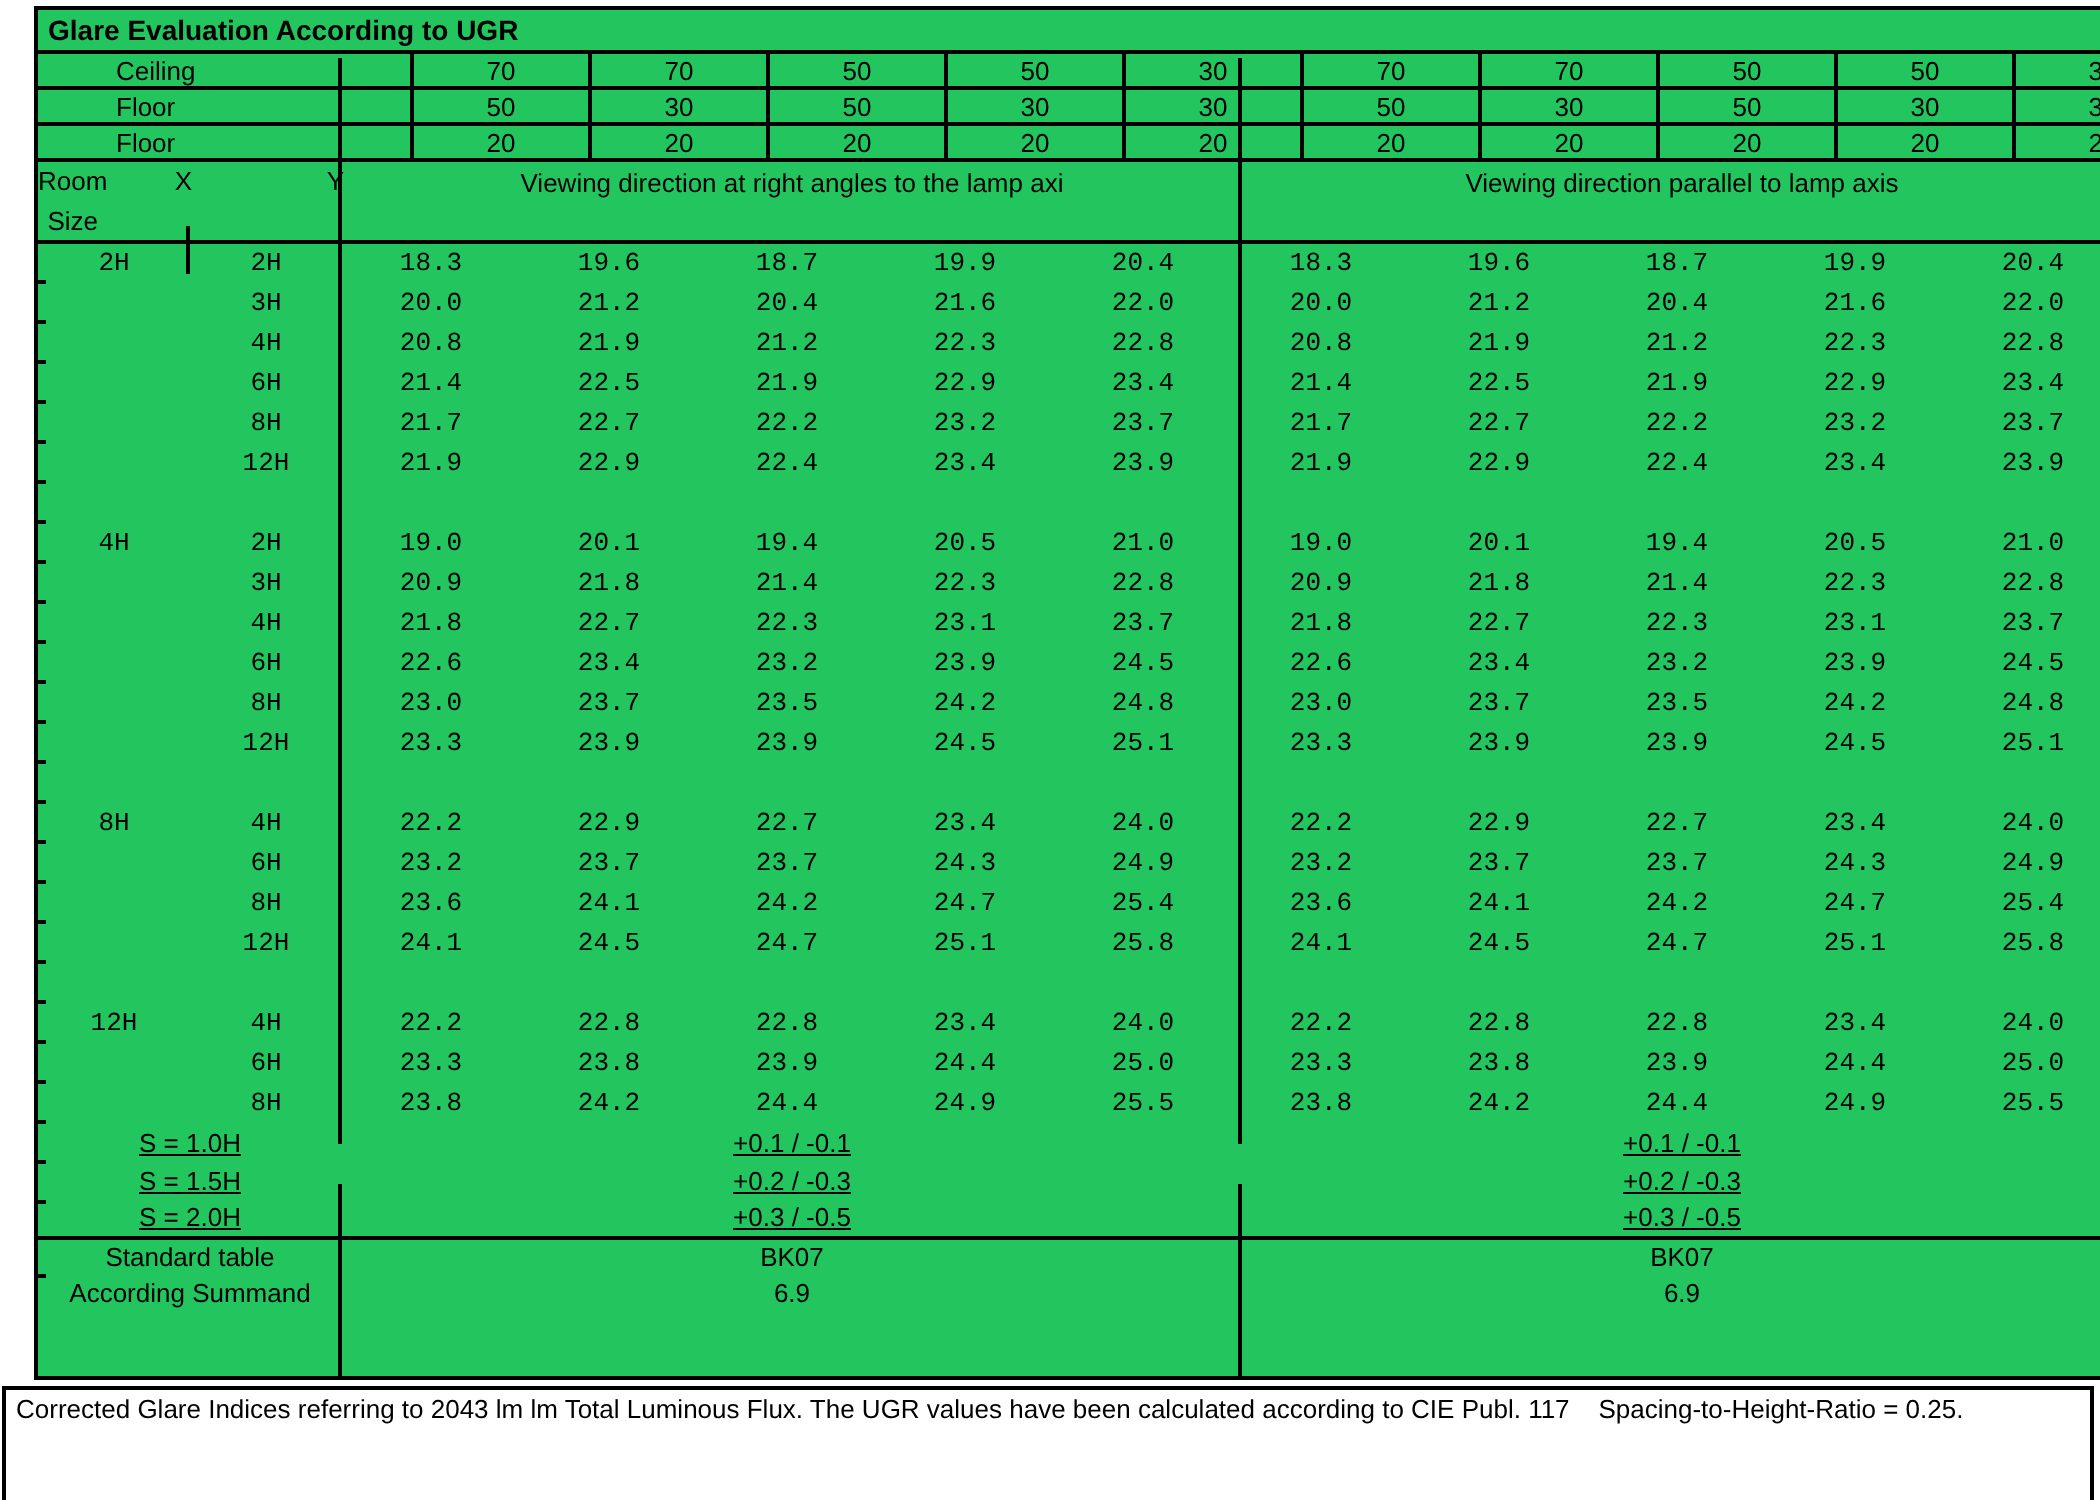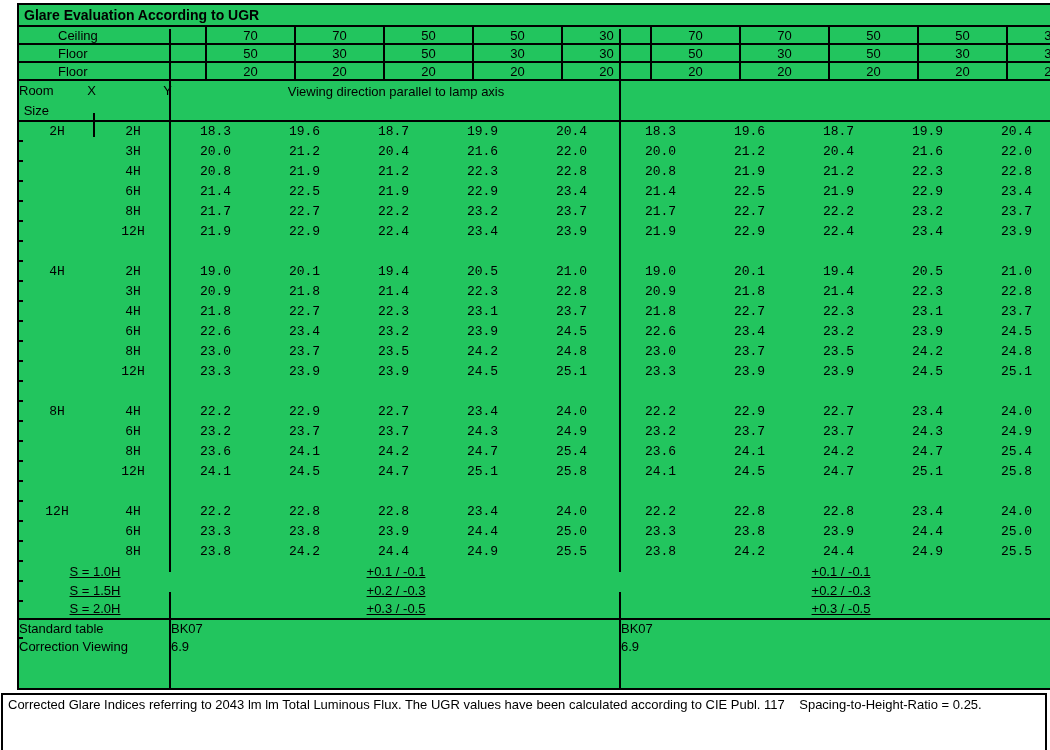--- a/index.html
+++ b/index.html
@@ -55,21 +55,21 @@
     padding-left: 5px;
     border-bottom: 2px solid #000;
   }
 
   .s-area { position: relative; height: 58px; border-bottom: 2px solid #000; }
   .s-row { display: grid; grid-template-columns: 152px 450px 440px; height: 18.6px; line-height: 19px; text-decoration: underline; }
   .s-row .cell { text-align: center; }
 
   .std-area { position: relative; height: 36px; }
   .std-row { display: grid; grid-template-columns: 152px 450px 440px; height: 18px; line-height: 18px; }
-  .std-row .cell { }
+  .std-row .cell { text-align: center; }
 
   
   .vline { position: absolute; width: 2px; background: #000; }
   .vline-a1 { left: 150px; top: 24px; height: 543px; }
   .vline-b1 { left: 600px; top: 24px; height: 543px; }
   .vline-a2 { left: 150px; top: 587px; height: 96px; }
   .vline-b2 { left: 600px; top: 587px; height: 96px; }
   .xy-divider { position: absolute; left: 74px; top: 108px; width: 2px; height: 24px; background: #000; }
 
   
@@ -140,20 +140,21 @@
       </div>
 
     <div class="head-row">
       <div class="head-left">
         <div class="room-size">Room Size</div>
         <div class="xy-line">
           <span>X</span>
           <span>Y</span>
         </div>
       </div>
+      <div class="head-group">Viewing direction at right angles to the lamp axi</div>
       <div class="head-group">Viewing direction parallel to lamp axis</div>
     </div>
 
     <div class="data-area" id="data-area">
       <div class="ticks-strip"></div>
     <div class="data-row">
           <div class="cell">2H</div>
           <div class="cell">2H</div>
           <div class="cell">18.3</div>
           <div class="cell">19.6</div>
@@ -445,21 +446,21 @@
       </div>
 
     <div class="std-area" id="std-area">
       <span class="tick" style="top:17px"></span>
     <div class="std-row">
           <div class="cell">Standard table</div>
           <div class="cell">BK07</div>
           <div class="cell">BK07</div>
         </div>
         <div class="std-row">
-          <div class="cell">Correction Viewing</div>
+          <div class="cell">According Summand</div>
           <div class="cell">6.9</div>
           <div class="cell">6.9</div>
         </div>
       </div>
 
     <div class="vline vline-a1"></div>
     <div class="vline vline-b1"></div>
     <div class="vline vline-a2"></div>
     <div class="vline vline-b2"></div>
     <div class="xy-divider"></div>

